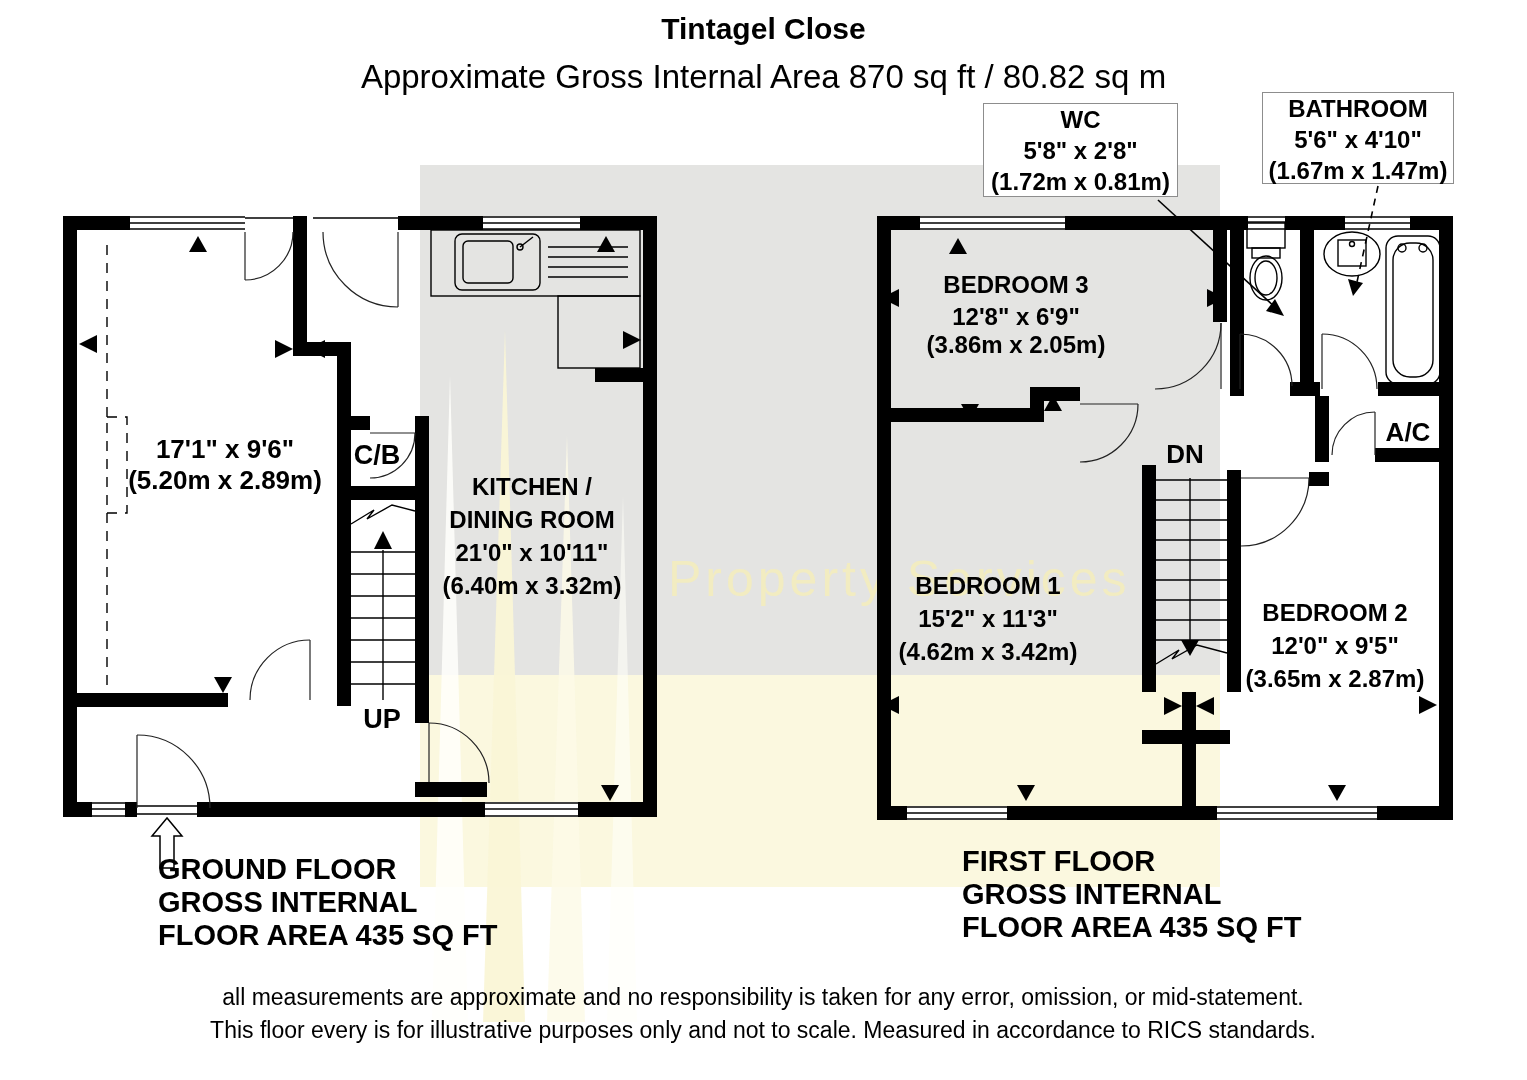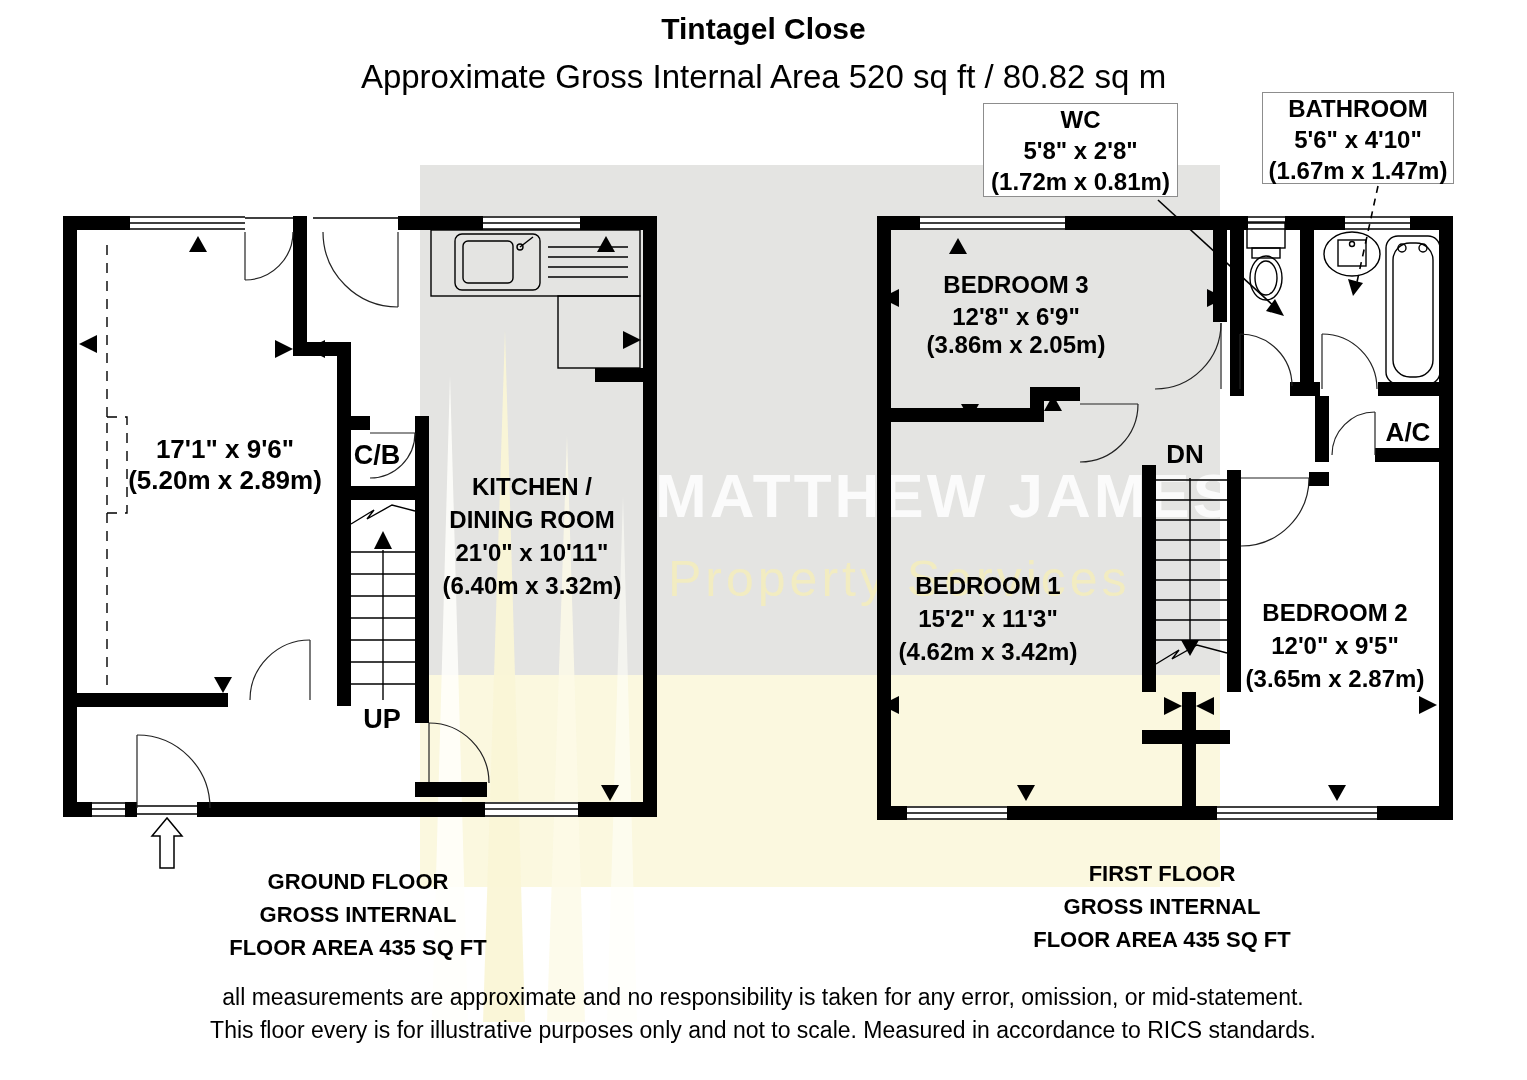--- a/index.html
+++ b/index.html
@@ -12,21 +12,21 @@
   .backdrop-gray{left:420px;top:165px;width:800px;height:510px;background:#e4e4e2;}
   .backdrop-yellow{left:420px;top:675px;width:800px;height:212px;background:#fbf8df;}
   .wm-name{left:655px;top:460px;width:600px;font-size:62px;font-weight:bold;letter-spacing:3px;
            color:rgba(255,255,255,0.85);white-space:nowrap;}
   .wm-tagline{left:668px;top:550px;width:520px;font-size:50px;font-weight:normal;letter-spacing:4px;
            color:rgba(243,236,190,0.9);white-space:nowrap;}
   .callout{background:#ffffff;border:1px solid #8d8d8d;text-align:center;
            font-weight:bold;font-size:24px;line-height:31px;padding-top:0;}
   #callout-wc{left:983px;top:103px;width:193px;height:92px;}
   #callout-bath{left:1262px;top:92px;width:190px;height:90px;}
-  .floor-caption{font-size:22px;font-weight:bold;line-height:33px;text-align:center;margin-top:12px;}
+  .floor-caption{font-size:29px;font-weight:bold;line-height:33px;text-align:left;}
   #caption-ground{left:158px;top:853px;width:400px;}
   #caption-first{left:962px;top:845px;width:400px;}
   #disclaimer{left:163px;top:981px;width:1200px;font-size:23px;line-height:33px;text-align:center;}
   svg{display:block;}
   svg text{font-family:"Liberation Sans",sans-serif;font-weight:bold;fill:#000;text-anchor:middle;}
   .wall{fill:#000000;stroke:none;}
   .thin{stroke:#000;stroke-width:1.4;fill:none;}
   .thin2{stroke:#222;stroke-width:1.2;fill:none;}
   .dash{stroke:#000;stroke-width:1.4;fill:none;stroke-dasharray:10 8;}
   .marker{fill:#000;stroke:none;}
@@ -40,21 +40,20 @@
   <div class="abs backdrop-gray"></div>
   <div class="abs backdrop-yellow"></div>
 
   <svg class="abs" style="left:425px;top:330px;" width="250" height="700" viewBox="0 0 250 700">
     <polygon points="25,45 43,692 7,692" fill="rgba(255,255,252,0.85)"></polygon>
     <polygon points="80,0 100,692 58,692" fill="rgba(250,245,214,0.95)"></polygon>
     <polygon points="142,105 160,692 122,692" fill="rgba(253,250,232,0.85)"></polygon>
     <polygon points="198,165 212,692 182,692" fill="rgba(255,255,248,0.6)"></polygon>
   </svg>
 
-  <div class="abs wm-name">MATTHEW JAMES</div>
   <div class="abs wm-tagline">Property Services</div>
 
   <svg class="abs" style="left:55px;top:205px;" width="615" height="670" viewBox="55 205 615 670">
 
     <g>
       <rect class="wall" x="63" y="216" width="14" height="601"></rect>
       <rect class="wall" x="643" y="216" width="14" height="601"></rect>
       <rect class="wall" x="63" y="216" width="67" height="14"></rect>
       <rect class="wall" x="293" y="216" width="14" height="140"></rect>
       <rect class="wall" x="293" y="342" width="58" height="14"></rect>
@@ -309,21 +308,21 @@
     <div>5'8" x 2'8"</div>
     <div>(1.72m x 0.81m)</div>
   </div>
   <div id="callout-bath" class="abs callout">
     <div>BATHROOM</div>
     <div>5'6" x 4'10"</div>
     <div>(1.67m x 1.47m)</div>
   </div>
 
   <div id="title" class="abs ctr">Tintagel Close</div>
-  <div id="subtitle" class="abs ctr">Approximate Gross Internal Area 520 sq ft / 80.82 sq m</div>
+  <div id="subtitle" class="abs ctr">Approximate Gross Internal Area 870 sq ft / 80.82 sq m</div>
 
   <div id="caption-ground" class="abs floor-caption">
     <div>GROUND FLOOR</div>
     <div>GROSS INTERNAL</div>
     <div>FLOOR AREA 435 SQ FT</div>
   </div>
   <div id="caption-first" class="abs floor-caption">
     <div>FIRST FLOOR</div>
     <div>GROSS INTERNAL</div>
     <div>FLOOR AREA 435 SQ FT</div>

